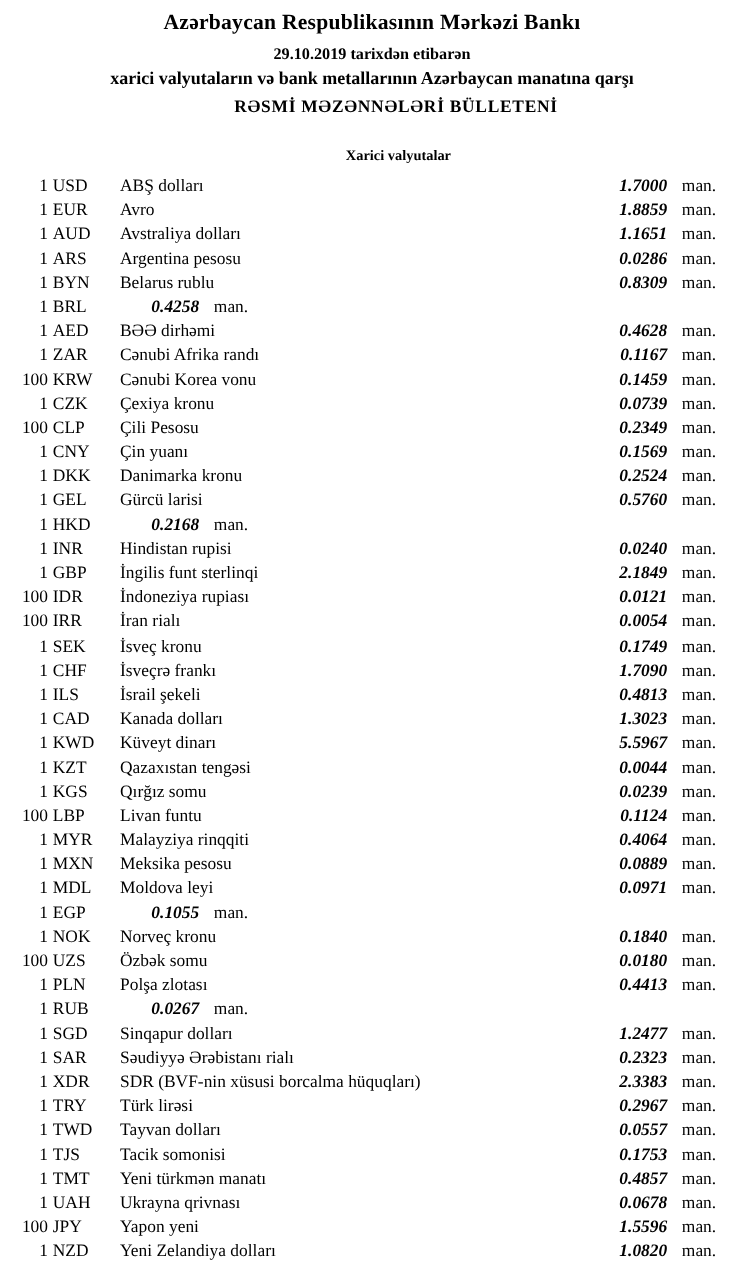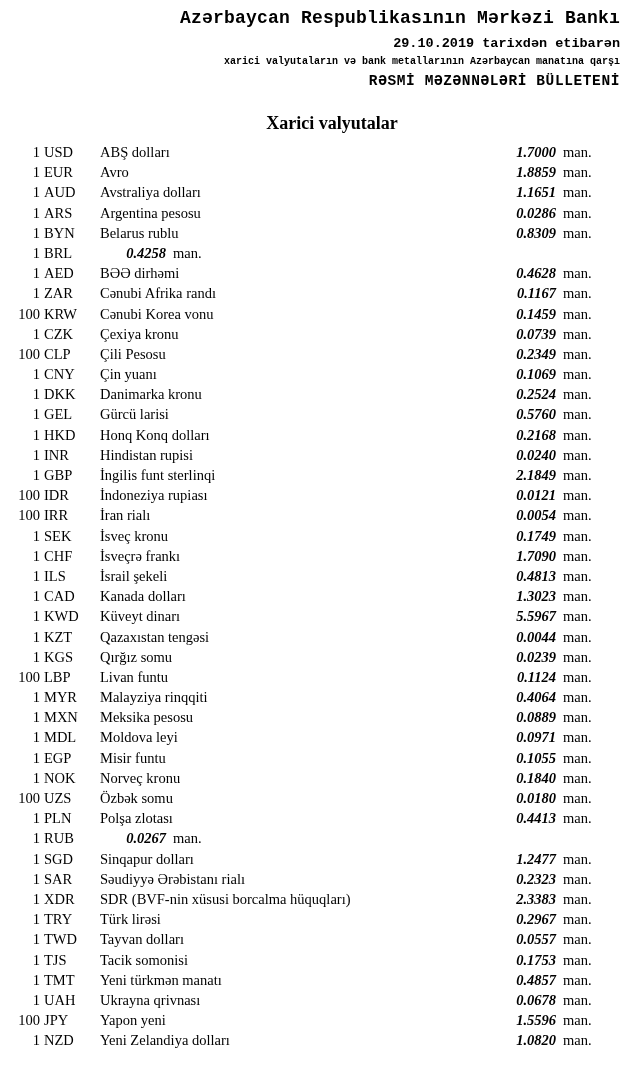--- a/index.html
+++ b/index.html
@@ -6,46 +6,46 @@
   html, body { margin: 0; padding: 0; background: #ffffff; }
   .page {
     width: 620px;
     height: 1073px;
     background: #ffffff;
     color: #000000;
     font-family: "Liberation Serif", serif;
     padding-top: 8px;
     overflow: hidden;
   }
-  .header { text-align: right; font-family: Liberation Mono, monospace; }
+  .header { text-align: center; }
   .bank-name {
     font-size: 18px;
     font-weight: bold;
     margin: 0 0 8px 0;
     letter-spacing: 0.2px;
   }
   .date-line {
     font-size: 13.5px;
     font-weight: bold;
     margin-bottom: 5px;
   }
   .subtitle {
-    font-size: 10px;
+    font-size: 15px;
     font-weight: bold;
     margin-bottom: 6px;
   }
   .bulletin-title {
     font-size: 14.5px;
     font-weight: bold;
     letter-spacing: 0.6px;
     margin-left: 40px;
   }
   .section-title {
     text-align: center;
-    font-size: 18px;
+    font-size: 12px;
     font-weight: bold;
     margin-top: 24px;
     margin-bottom: 8px;
     padding-left: 44px;
   }
   .rates-table {
     width: 100%;
     padding-right: 18px;
   }
   .rate-row {
@@ -76,21 +76,21 @@
   .cell.rate {
     width: 78px;
     text-align: right;
     font-weight: bold;
     font-style: italic;
     flex: 0 0 auto;
   }
   .cell.unit {
     width: 46px;
     padding-left: 7px;
-    text-align: left;
+    text-align: center;
     flex: 0 0 auto;
   }
 </style>
 </head>
 <body>
 
 <div class="page">
   <div class="header">
     <h1 class="bank-name">Azərbaycan Respublikasının Mərkəzi Bankı</h1>
     <div class="date-line">29.10.2019 tarixdən etibarən</div>
@@ -174,41 +174,40 @@
         <span class="cell qty">100</span>
         <span class="cell code">CLP</span>
         <span class="cell name">Çili Pesosu</span>
         <span class="cell rate">0.2349</span>
         <span class="cell unit">man.</span>
       </div>
       <div class="rate-row">
         <span class="cell qty">1</span>
         <span class="cell code">CNY</span>
         <span class="cell name">Çin yuanı</span>
-        <span class="cell rate">0.1069</span>
+        <span class="cell rate">0.1569</span>
         <span class="cell unit">man.</span>
       </div>
       <div class="rate-row">
         <span class="cell qty">1</span>
         <span class="cell code">DKK</span>
         <span class="cell name">Danimarka kronu</span>
         <span class="cell rate">0.2524</span>
         <span class="cell unit">man.</span>
       </div>
       <div class="rate-row">
         <span class="cell qty">1</span>
         <span class="cell code">GEL</span>
         <span class="cell name">Gürcü larisi</span>
         <span class="cell rate">0.5760</span>
         <span class="cell unit">man.</span>
       </div>
       <div class="rate-row">
         <span class="cell qty">1</span>
         <span class="cell code">HKD</span>
-        <span class="cell name">Honq Konq dolları</span>
         <span class="cell rate">0.2168</span>
         <span class="cell unit">man.</span>
       </div>
       <div class="rate-row">
         <span class="cell qty">1</span>
         <span class="cell code">INR</span>
         <span class="cell name">Hindistan rupisi</span>
         <span class="cell rate">0.0240</span>
         <span class="cell unit">man.</span>
       </div>
@@ -306,21 +305,20 @@
       <div class="rate-row">
         <span class="cell qty">1</span>
         <span class="cell code">MDL</span>
         <span class="cell name">Moldova leyi</span>
         <span class="cell rate">0.0971</span>
         <span class="cell unit">man.</span>
       </div>
       <div class="rate-row">
         <span class="cell qty">1</span>
         <span class="cell code">EGP</span>
-        <span class="cell name">Misir funtu</span>
         <span class="cell rate">0.1055</span>
         <span class="cell unit">man.</span>
       </div>
       <div class="rate-row">
         <span class="cell qty">1</span>
         <span class="cell code">NOK</span>
         <span class="cell name">Norveç kronu</span>
         <span class="cell rate">0.1840</span>
         <span class="cell unit">man.</span>
       </div>

